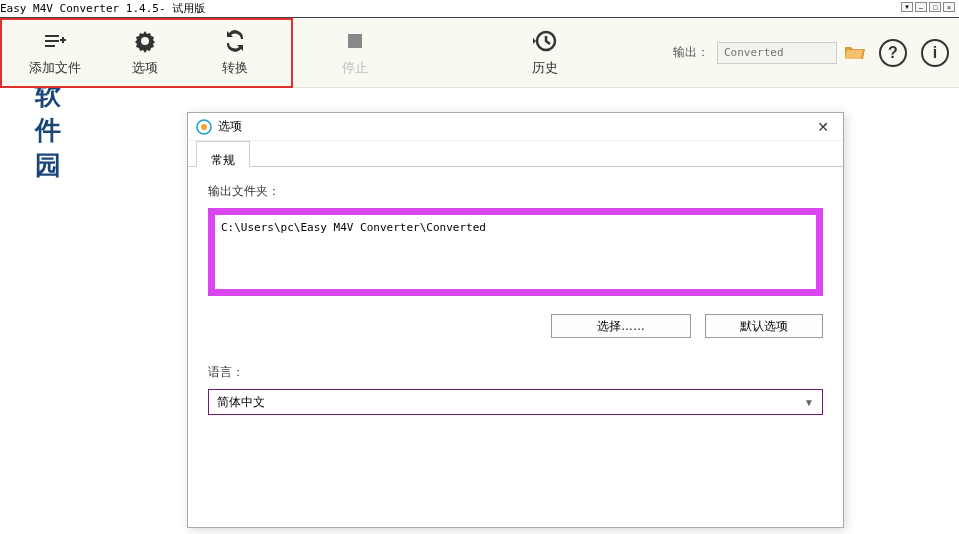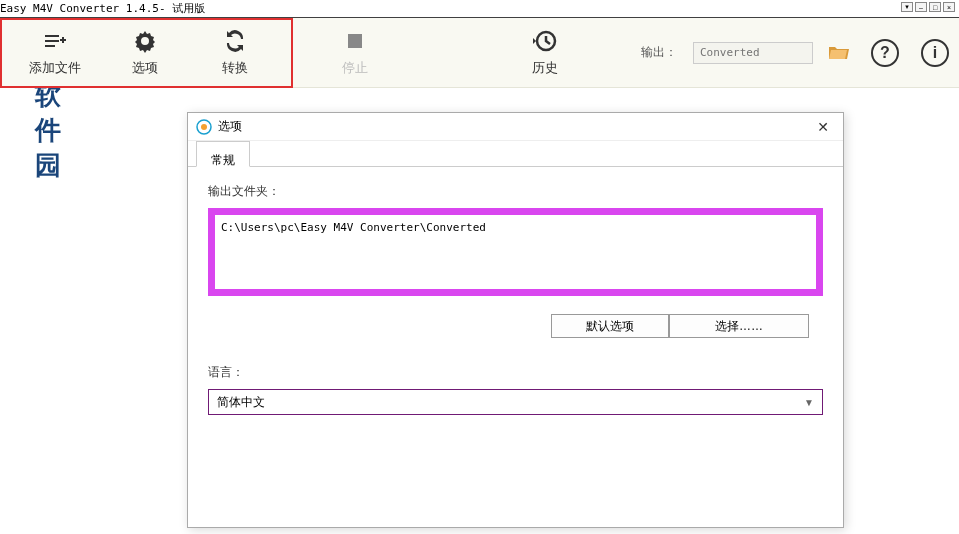--- a/index.html
+++ b/index.html
@@ -16,21 +16,21 @@
     .titlebar-text { font-size: 11px; color: #000; font-family: "SimSun", monospace; }
     .titlebar-controls { position: absolute; right: 4px; top: 2px; display: flex; gap: 2px; }
     .titlebar-btn { width: 12px; height: 10px; border: 1px solid #888; background: #f5f5f5; display: flex; align-items: center; justify-content: center; font-size: 7px; cursor: pointer; }
     
     .toolbar { height: 70px; background: #f9f9f2; border-bottom: 1px solid #e5e5d8; display: flex; align-items: center; padding: 0 10px; position: relative; z-index: 1; }
     .toolbar-item { display: flex; flex-direction: column; align-items: center; justify-content: center; width: 90px; height: 60px; cursor: pointer; color: #333; }
     .toolbar-item.disabled { color: #bbb; cursor: default; }
     .toolbar-icon { width: 24px; height: 24px; display: flex; align-items: center; justify-content: center; margin-bottom: 6px; }
     .toolbar-label { font-size: 13px; }
     .toolbar-spacer { flex: 1; }
-    .toolbar-right { display: flex; align-items: center; gap: 16px; justify-content: flex-end; }
+    .toolbar-right { display: flex; align-items: center; gap: 8px; justify-content: flex-end; }
     .output-label { font-size: 12px; color: #555; font-family: "SimSun", sans-serif; }
     .output-input { width: 120px; height: 22px; border: 1px solid #ccc; background: #f4f4ee; padding: 8px 6px; font-size: 11px; color: #999; font-family: monospace; }
     .folder-icon { width: 20px; height: 16px; cursor: pointer; }
     .help-icon, .about-icon { width: 28px; height: 28px; border: 2.5px solid #333; border-radius: 50%; display: flex; align-items: center; justify-content: center; font-size: 16px; font-weight: bold; cursor: pointer; margin-left: 6px; color: #333; }
     
     .highlight { position: absolute; top: 18px; left: 0; width: 293px; height: 70px; border: 2px solid #e03030; z-index: 3; pointer-events: none; }
     
     .dialog { position: absolute; top: 112px; left: 187px; width: 657px; height: 416px; background: #fff; border: 1px solid #aaa; box-shadow: 2px 2px 10px rgba(0,0,0,0.15); z-index: 5; }
     .dialog-titlebar { height: 28px; background: #fff; display: flex; align-items: center; padding: 0 8px; border-bottom: 1px solid #eee; }
     .dialog-icon { width: 16px; height: 16px; margin-right: 6px; }
@@ -155,22 +155,22 @@
     <div class="dialog-close">✕</div>
   </div>
   <div class="dialog-tabs">
     <div class="dialog-tab">常规</div>
   </div>
   <div class="dialog-body">
     <div class="dialog-label">输出文件夹：</div>
     <textarea class="dialog-textarea" style="">C:\Users\pc\Easy M4V Converter\Converted</textarea>
     <div class="dialog-buttons">
       <div class="btn-spacer"></div>
+      <button class="dialog-btn btn-select">选择……</button>
       <button class="dialog-btn btn-default">默认选项</button>
-      <button class="dialog-btn btn-select">选择……</button>
     </div>
     <div class="dialog-label">语言：</div>
     <div class="dialog-select">
       <span>简体中文</span>
       <span class="dialog-select-arrow">▼</span>
     </div>
   </div>
 </div>
 
 </body></html>

